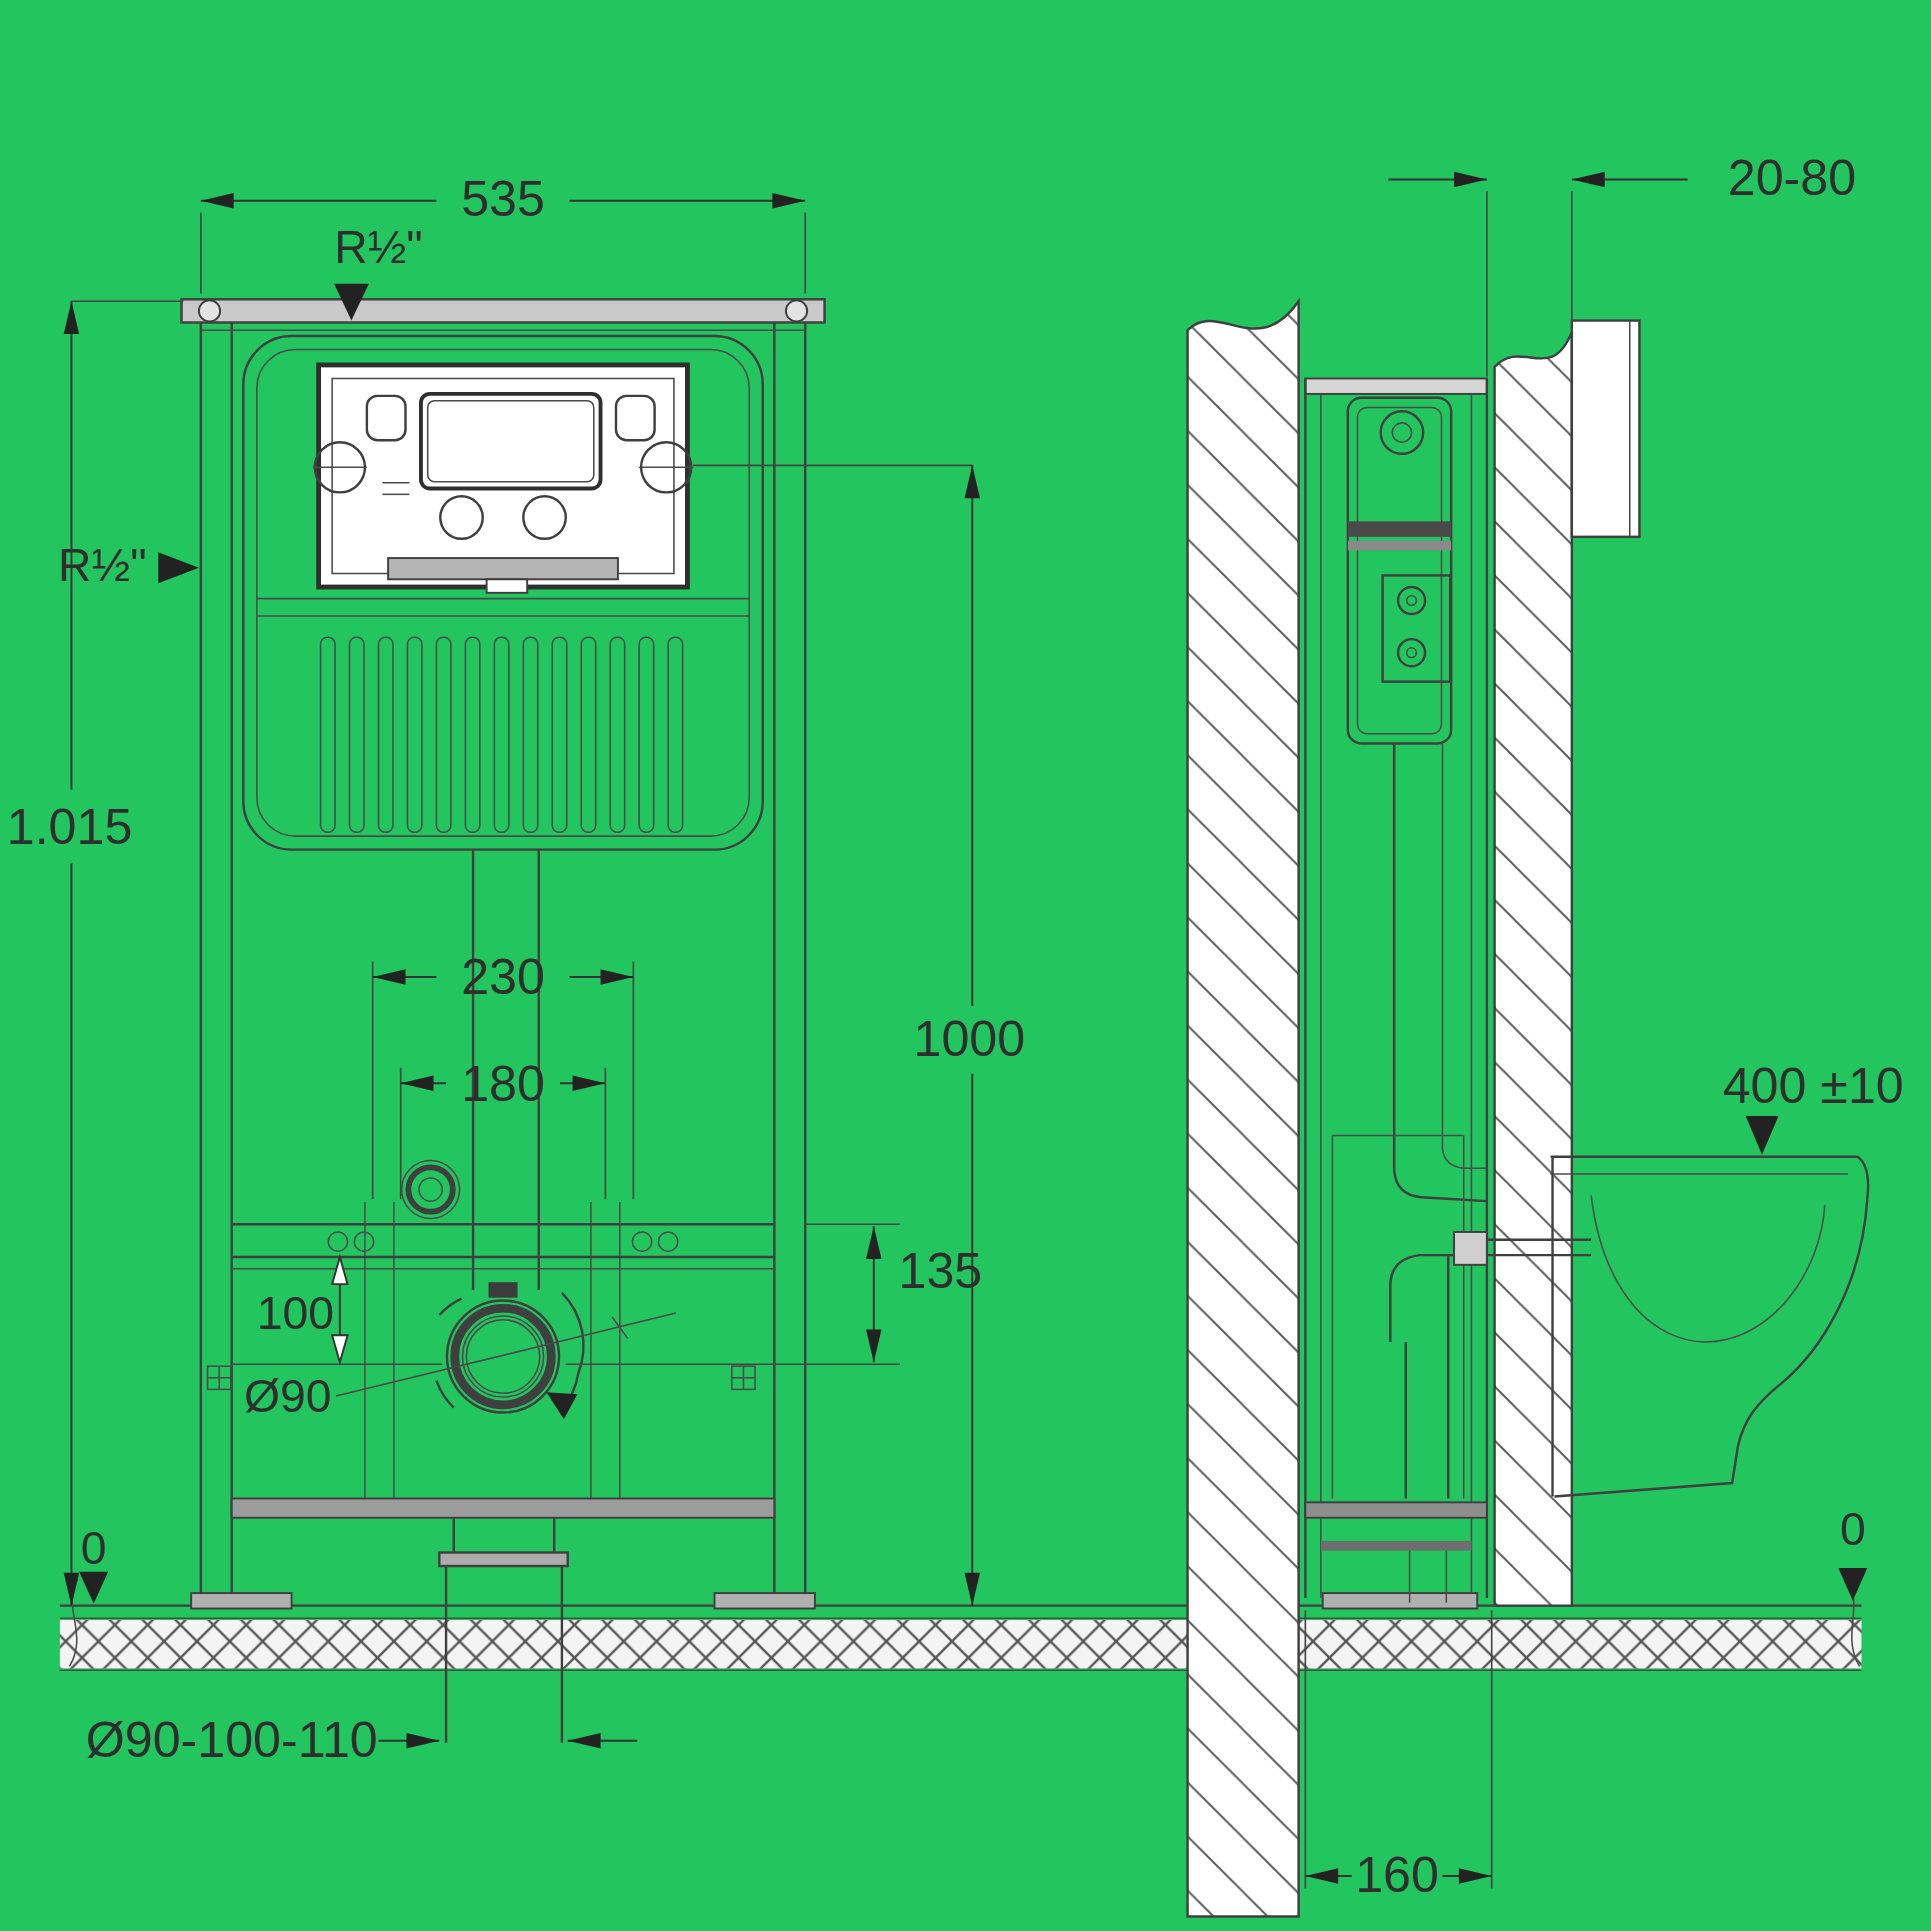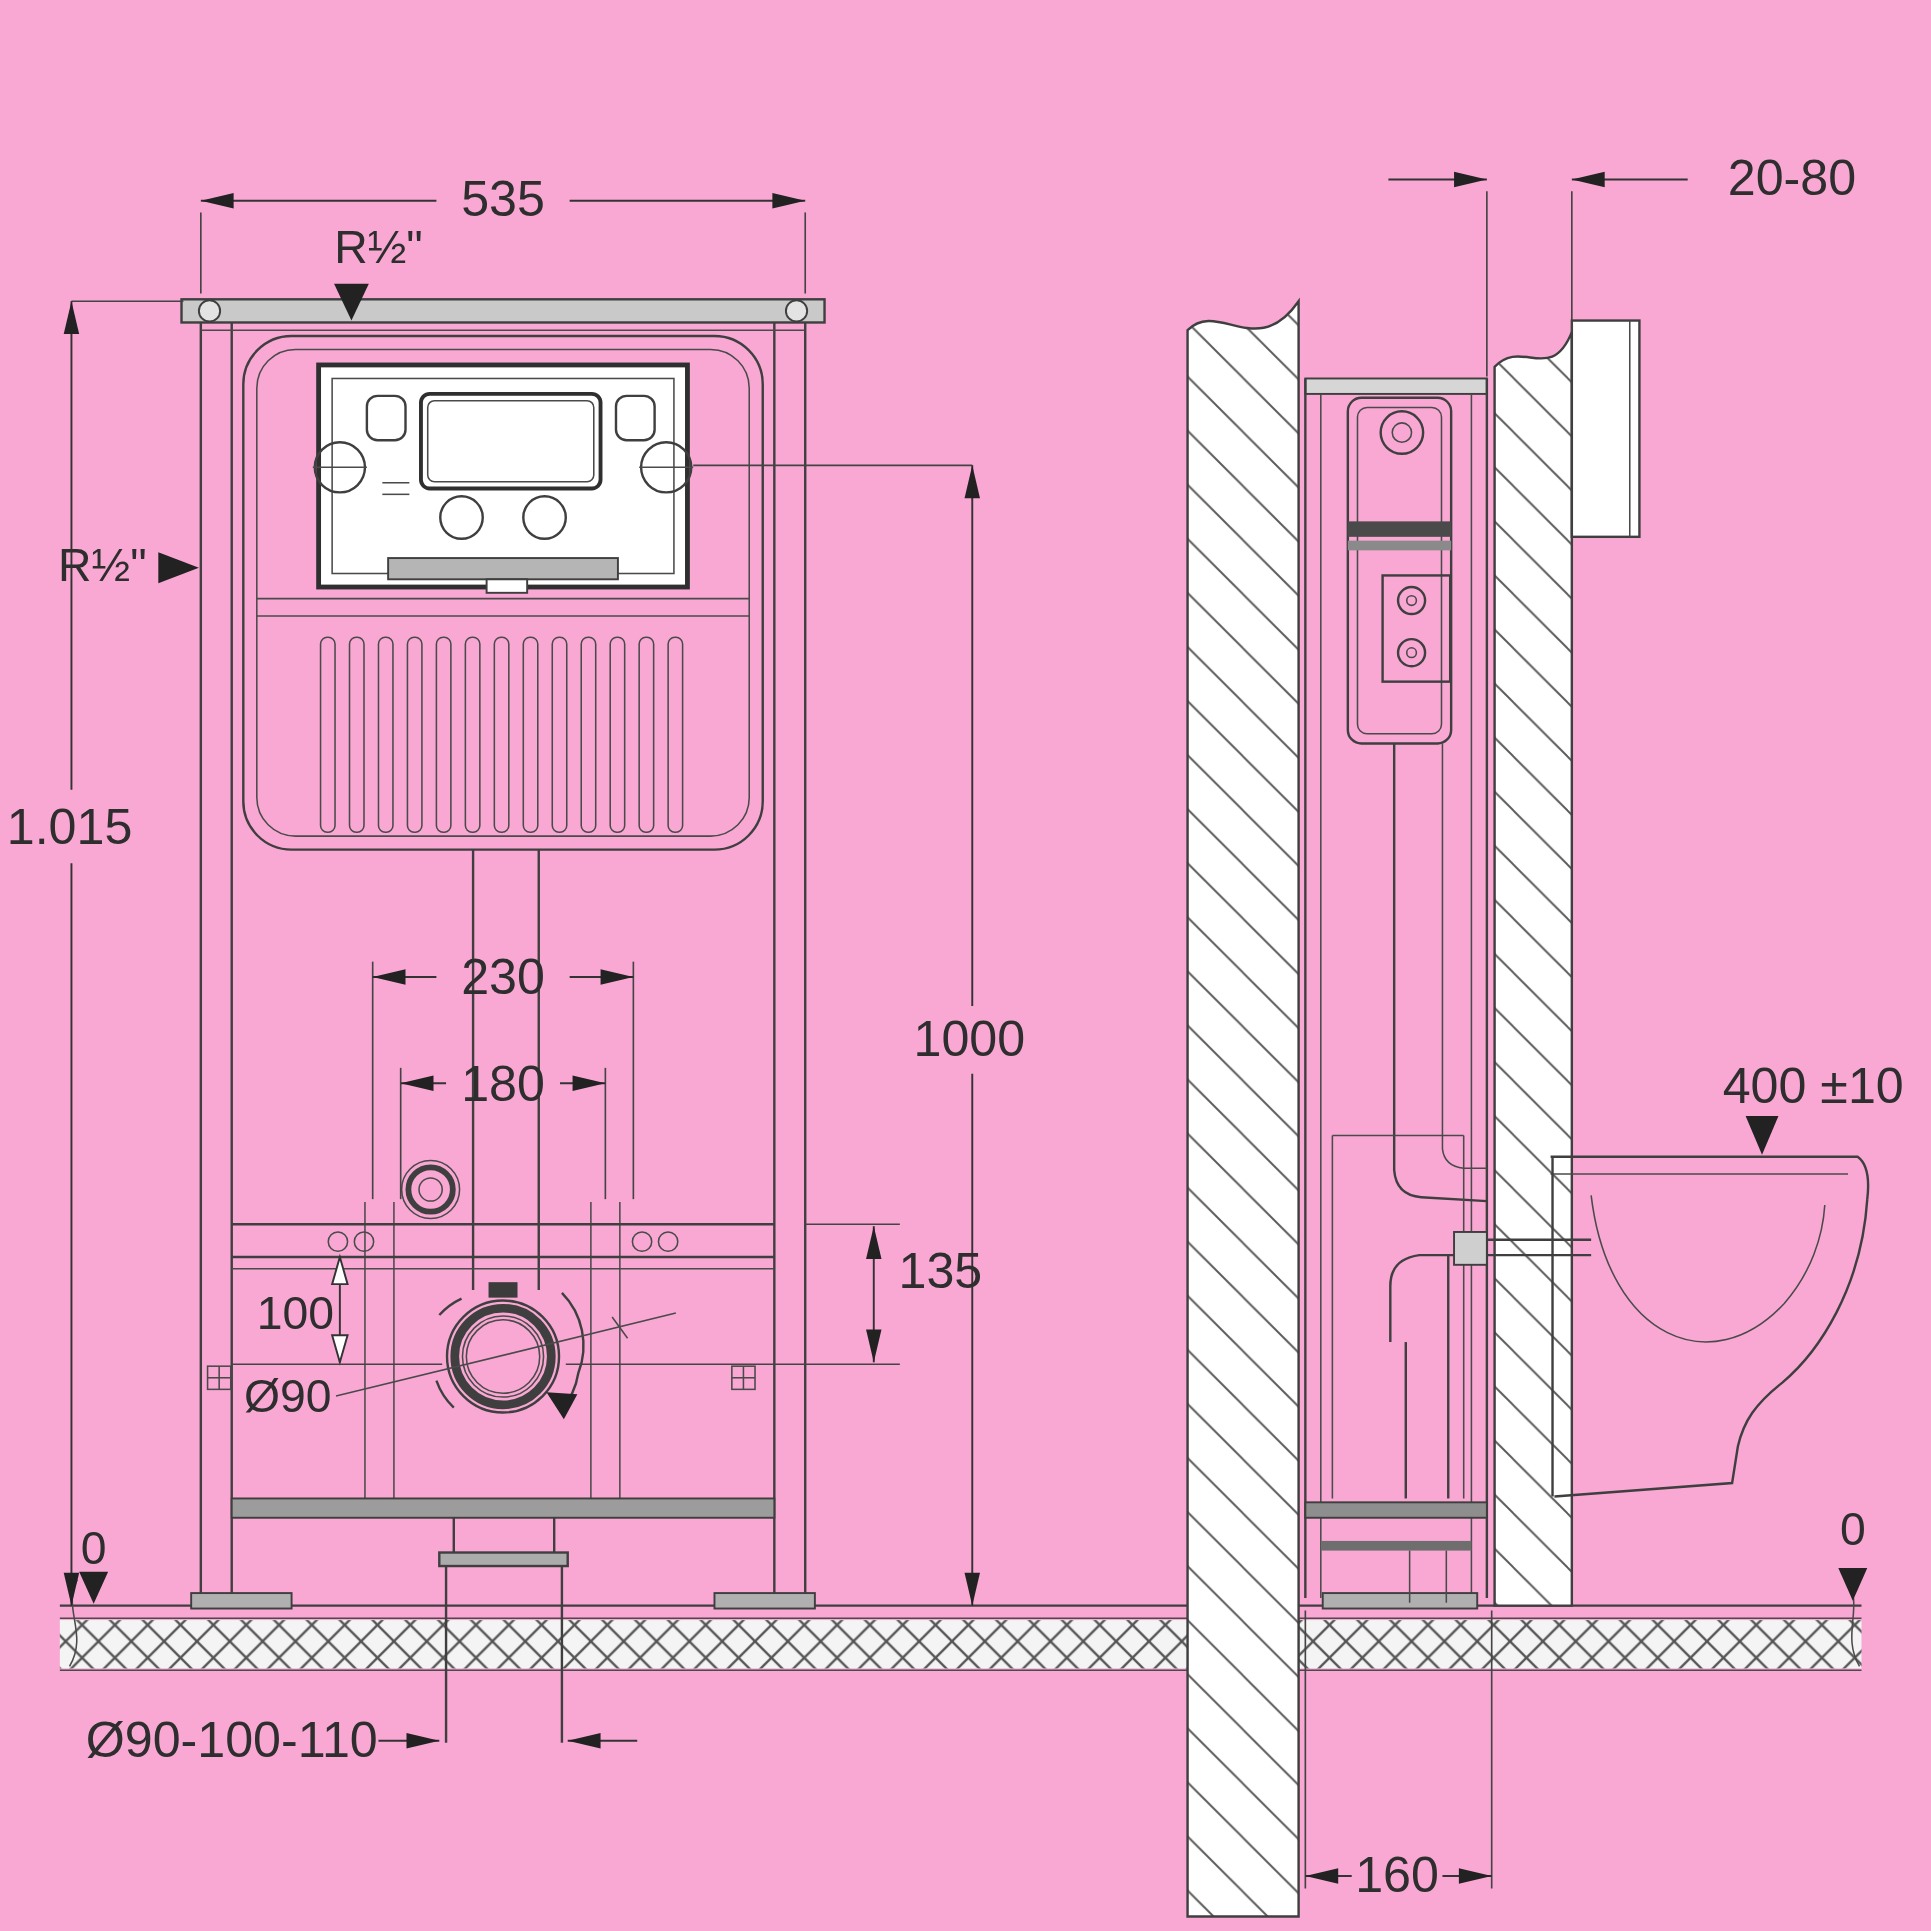--- a/index.html
+++ b/index.html
@@ -1,16 +1,16 @@
 <!DOCTYPE html>
 <html><head>
 <meta charset="utf-8">
 <style>
   html,body{margin:0;padding:0;background:#fff;}
-  .page{width:1931px;height:1931px;background:#f9a8d4;position:relative;font-family:"Liberation Sans",sans-serif;}
+  .page{width:1931px;height:1931px;background:#22c55e;position:relative;font-family:"Liberation Sans",sans-serif;}
   svg{display:block;}
   text{fill:#2e2e2e;font-family:"Liberation Sans","DejaVu Sans",sans-serif;}
   .dim-label{font-size:52px;}
   .dim-label-sm{font-size:48px;}
   .outline{stroke:#3f3f3f;stroke-width:2.5;fill:none;}
   .thin{stroke:#4a4a4a;stroke-width:1.6;fill:none;}
   .dimline{stroke:#333;stroke-width:2;fill:none;}
   .extline{stroke:#444;stroke-width:1.7;fill:none;}
   .arrow{fill:#222;stroke:none;}
   .arrow-open{fill:#fff;stroke:#333;stroke-width:2;}

